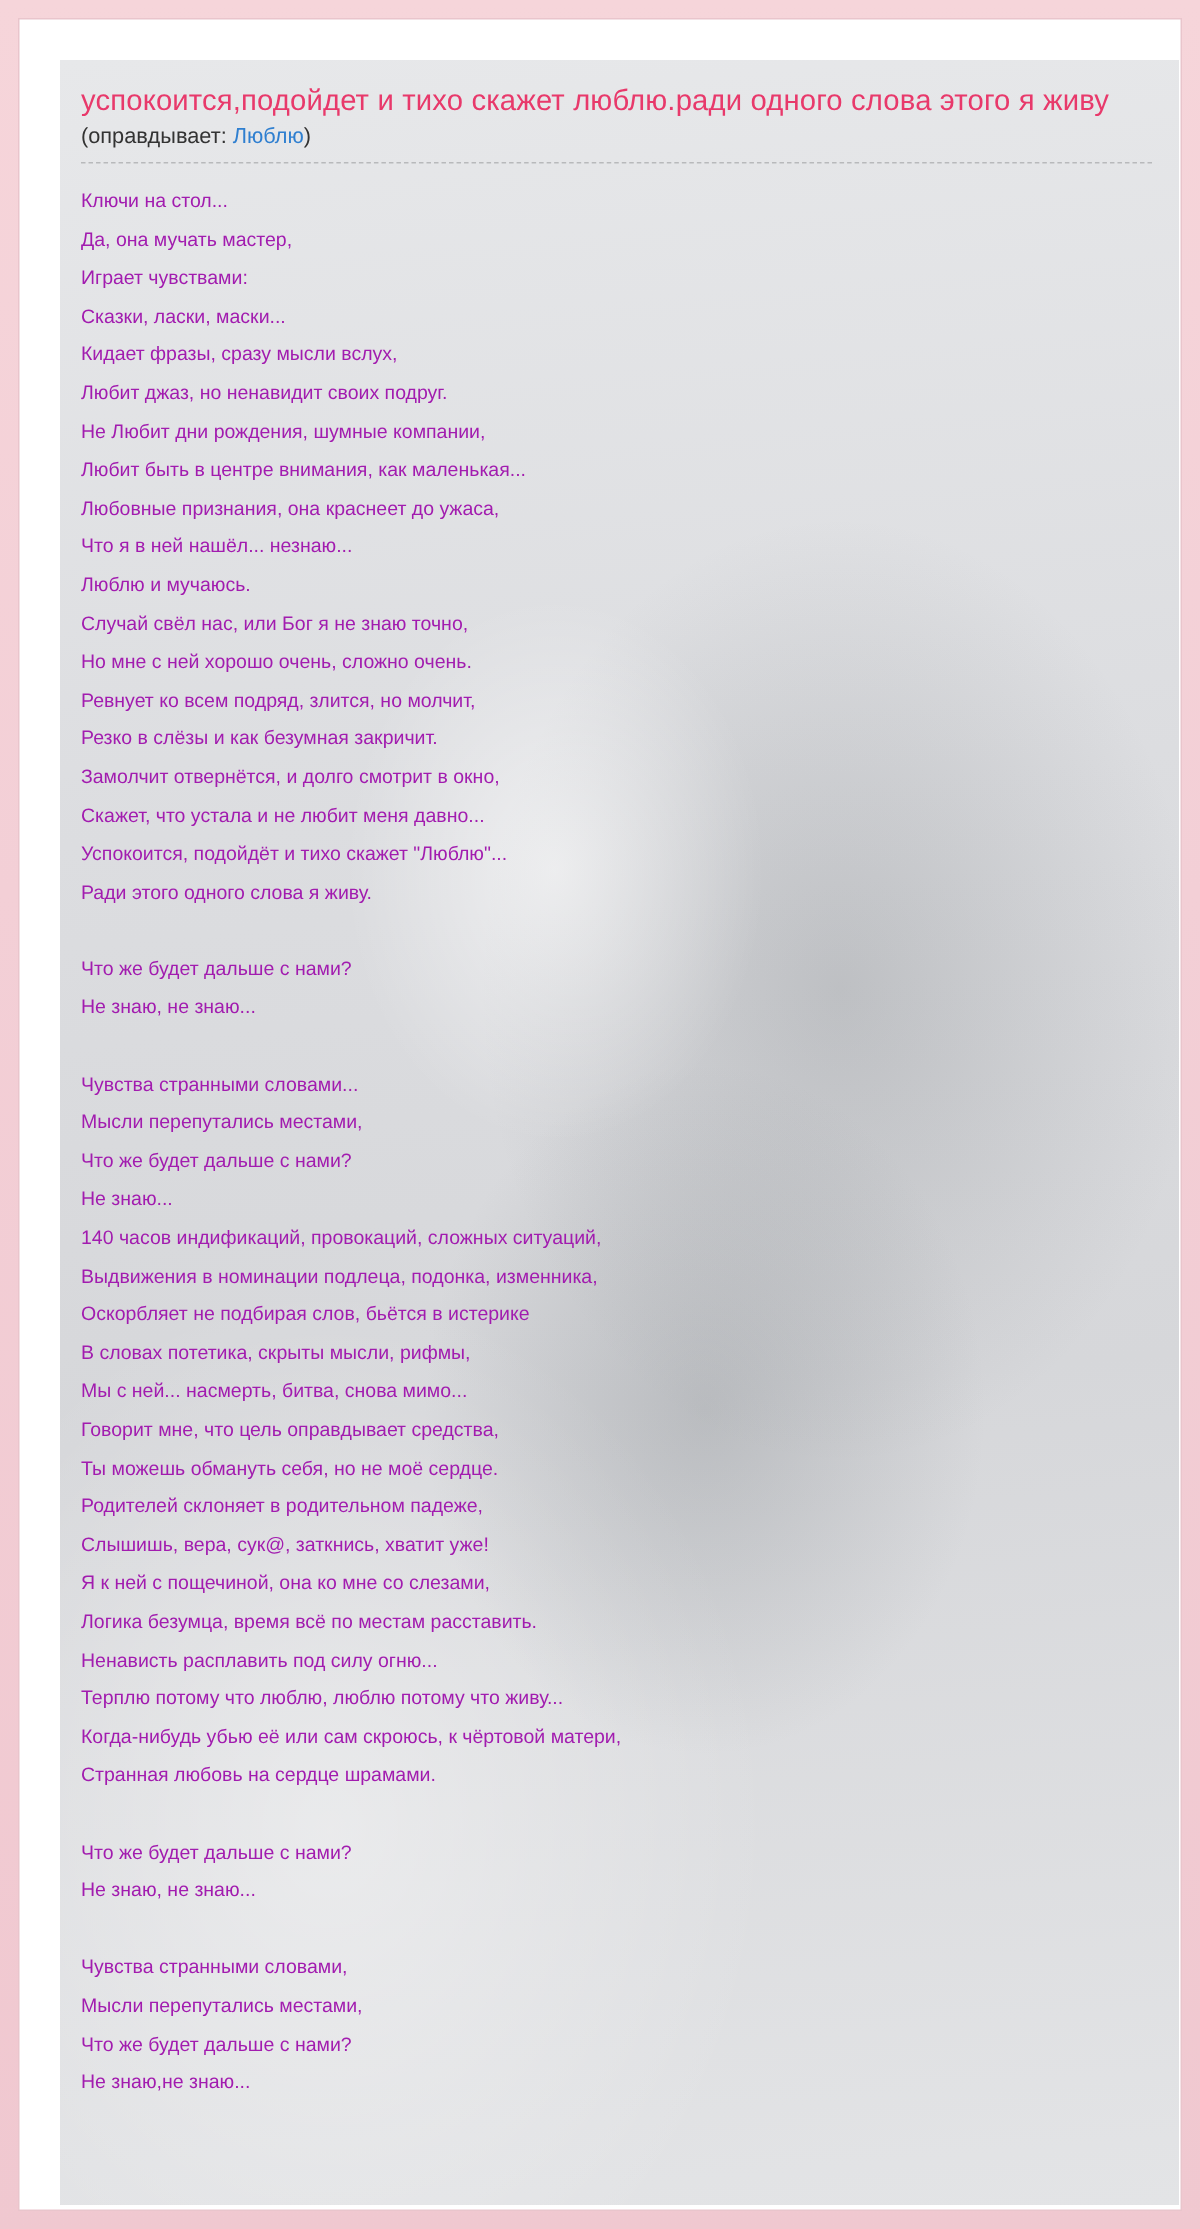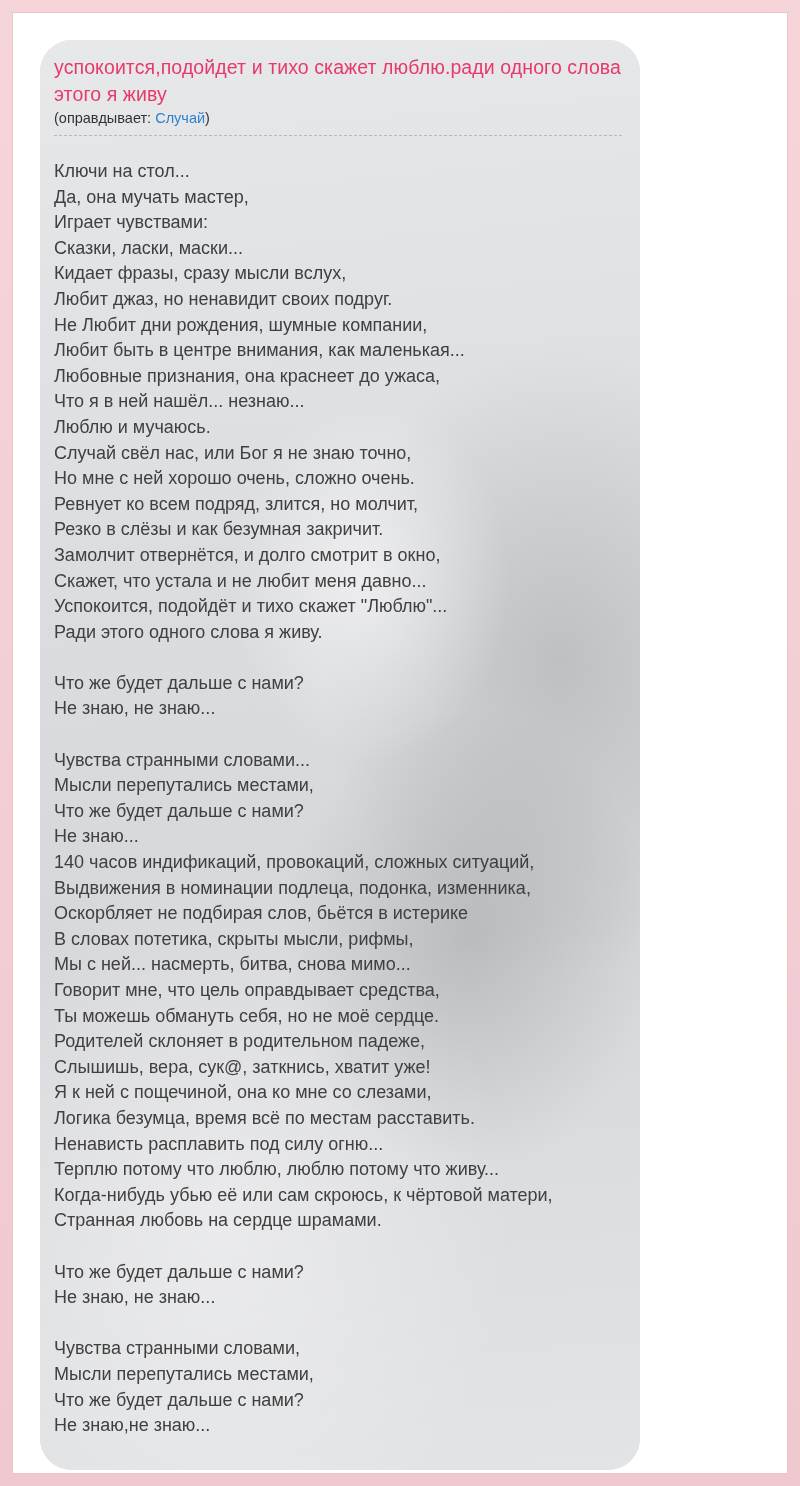--- a/index.html
+++ b/index.html
@@ -29,25 +29,24 @@
     top: 13px;
     width: 774px;
     height: 1460px;
     background: #ffffff;
     box-shadow: 0 0 0 1px #e9c5cc;
   }
   .song-sheet {
     position: absolute;
     left: 27px;
     top: 27px;
-    width: 600px;
+    width: 746px;
     min-height: 1430px;
     background: #dfe0e2;
     overflow: hidden;
-    border-radius: 32px;
   }
   
   .bg-photo {
     position: absolute;
     left: 0;
     top: 0;
     width: 746px;
     height: 1430px;
     background:
       radial-gradient(ellipse 200px 260px at 330px 540px, rgba(255,255,255,0.55), rgba(255,255,255,0) 70%),
@@ -75,39 +74,39 @@
     color: #333333;
     padding-bottom: 9px;
     border-bottom: 1px dashed #b8b9bb;
     margin-bottom: 0;
   }
   .artist-line a {
     color: #2f7fd0;
     text-decoration: none;
   }
   .lyrics {
-    margin-top: 23px;
-    font-size: 18px;
+    margin-top: 12px;
+    font-size: 13px;
     line-height: 25.6px;
-    color: #404040;
+    color: #a21caf;
     white-space: pre-wrap;
     word-wrap: break-word;
   }
 </style>
 </head>
 <body>
 
 <div class="page-frame">
   <div class="outer-card">
     <div class="song-sheet">
       <div class="bg-photo"></div>
       <div class="sheet-inner">
         <h1 class="song-title">успокоится,подойдет и тихо скажет люблю.ради одного слова этого я живу</h1>
         <div class="artist-line">
-          <span>(оправдывает: </span><a href="#">Случай</a><span>)</span>
+          <span>(оправдывает: </span><a href="#">Люблю</a><span>)</span>
         </div>
         <div class="lyrics">Ключи на стол...
 Да, она мучать мастер,
 Играет чувствами:
 Сказки, ласки, маски...
 Кидает фразы, сразу мысли вслух,
 Любит джаз, но ненавидит своих подруг.
 Не Любит дни рождения, шумные компании,
 Любит быть в центре внимания, как маленькая...
 Любовные признания, она краснеет до ужаса,

